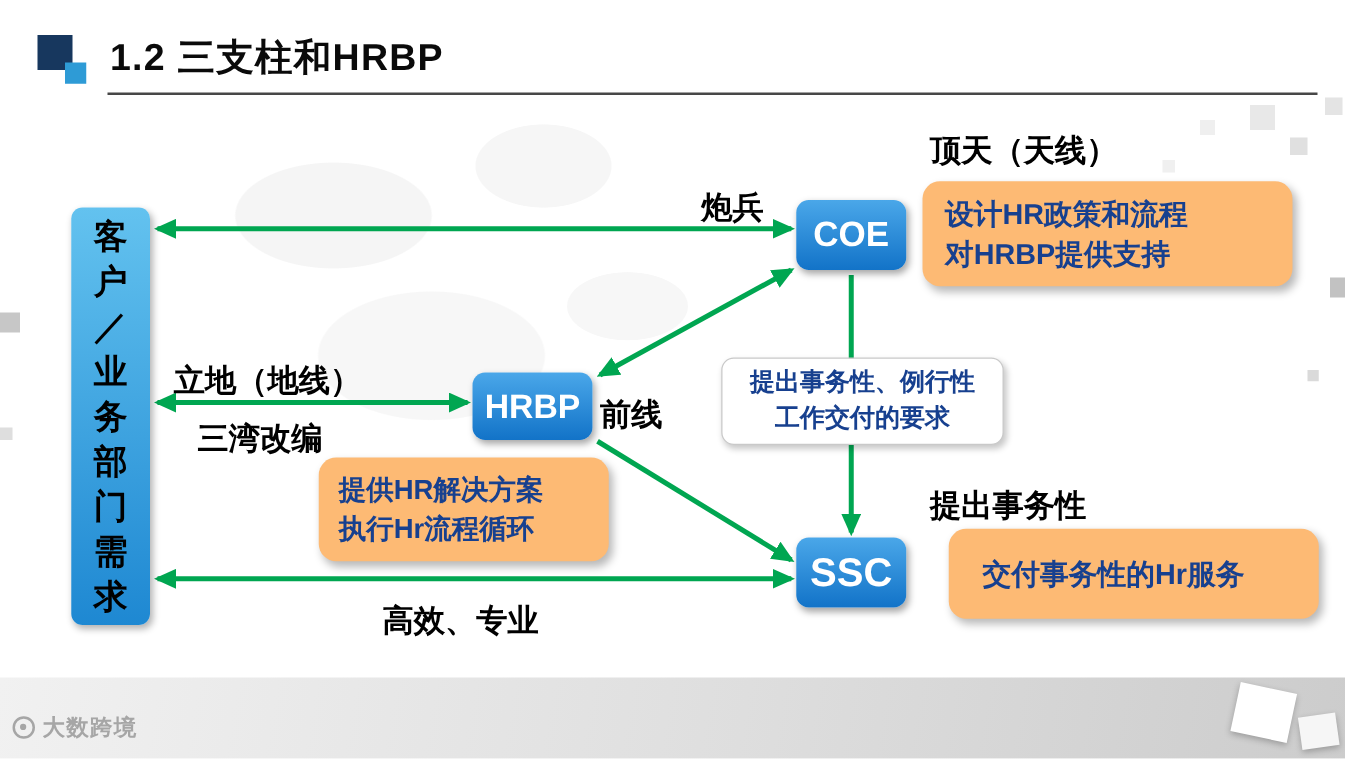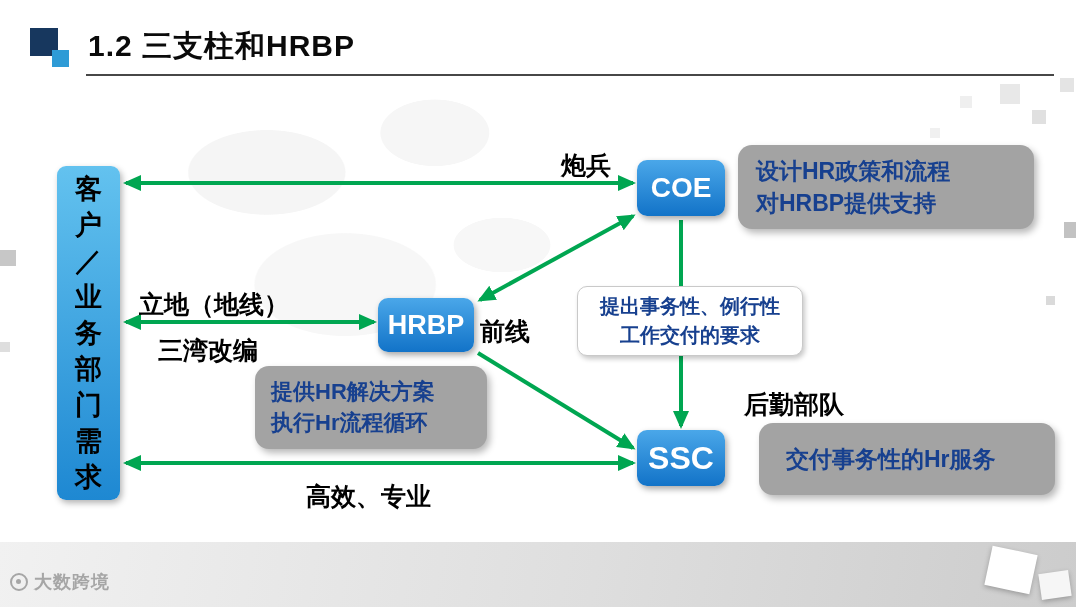--- a/index.html
+++ b/index.html
@@ -35,21 +35,21 @@
   .node-coe{left:637px;top:160px;width:88px;height:56px;font-size:28px;text-align:center;}
   .node-hrbp{left:378px;top:298px;width:96px;height:54px;font-size:27px;}
   .node-ssc{left:637px;top:430px;width:88px;height:56px;font-size:32px;}
   .leftbox{position:absolute;left:57px;top:166px;width:63px;height:334px;border-radius:9px;z-index:2;
            background:linear-gradient(180deg,#63C2EF 0%,#1E88D2 100%);
            box-shadow:2px 3px 6px rgba(0,0,0,.3);display:flex;align-items:center;justify-content:center;}
   .leftbox span{display:block;width:1.15em;font-size:27px;line-height:36px;font-weight:800;color:#000;
                 word-break:break-all;text-align:center;}
 
   
-  .tan{position:absolute;background:#a3a3a3;border-radius:14px;box-shadow:3px 4px 7px rgba(0,0,0,.28);
+  .tan{position:absolute;background:#fdba74;border-radius:14px;box-shadow:3px 4px 7px rgba(0,0,0,.28);
        color:#17408F;font-weight:800;white-space:pre-line;display:flex;align-items:center;z-index:2;
        text-align:left;}
   .note-coe{left:738px;top:145px;width:296px;height:84px;font-size:23px;line-height:1.4;padding:0 18px;box-sizing:border-box;}
   .note-hrbp{left:255px;top:366px;width:232px;height:83px;font-size:22px;line-height:1.4;padding:0 16px;box-sizing:border-box;}
   .note-ssc{left:738px;top:423px;width:296px;height:72px;font-size:23px;padding:0 27px;box-sizing:border-box;margin-left:21px;}
   .white-note{position:absolute;left:577px;top:286px;width:224px;height:68px;background:#fff;border:1px solid #c9c9c9;
        border-radius:10px;box-shadow:2px 3px 5px rgba(0,0,0,.22);color:#17408F;font-weight:800;font-size:20px;
        line-height:1.45;white-space:pre-line;display:flex;align-items:center;justify-content:center;text-align:center;z-index:2;}
 
   
@@ -119,24 +119,25 @@
 
   <div class="tan note-coe">设计HR政策和流程
 对HRBP提供支持</div>
   <div class="white-note">提出事务性、例行性
 工作交付的要求</div>
   <div class="tan note-hrbp">提供HR解决方案
 执行Hr流程循环</div>
   <div class="tan note-ssc">交付事务性的Hr服务</div>
 
   <div class="lbl lbl-artillery">炮兵</div>
+  <div class="lbl lbl-topsky">顶天（天线）</div>
   <div class="lbl lbl-ground">立地（地线）</div>
   <div class="lbl lbl-sanwan">三湾改编</div>
   <div class="lbl lbl-frontline">前线</div>
-  <div class="lbl lbl-logistics">后勤部队</div>
+  <div class="lbl lbl-logistics">提出事务性</div>
   <div class="lbl lbl-efficient">高效、专业</div>
 
   <div class="footer">
     <span class="ring"></span>
     <span class="wm-text">大数跨境</span>
   </div>
 
 </div>
 
 </body></html>

